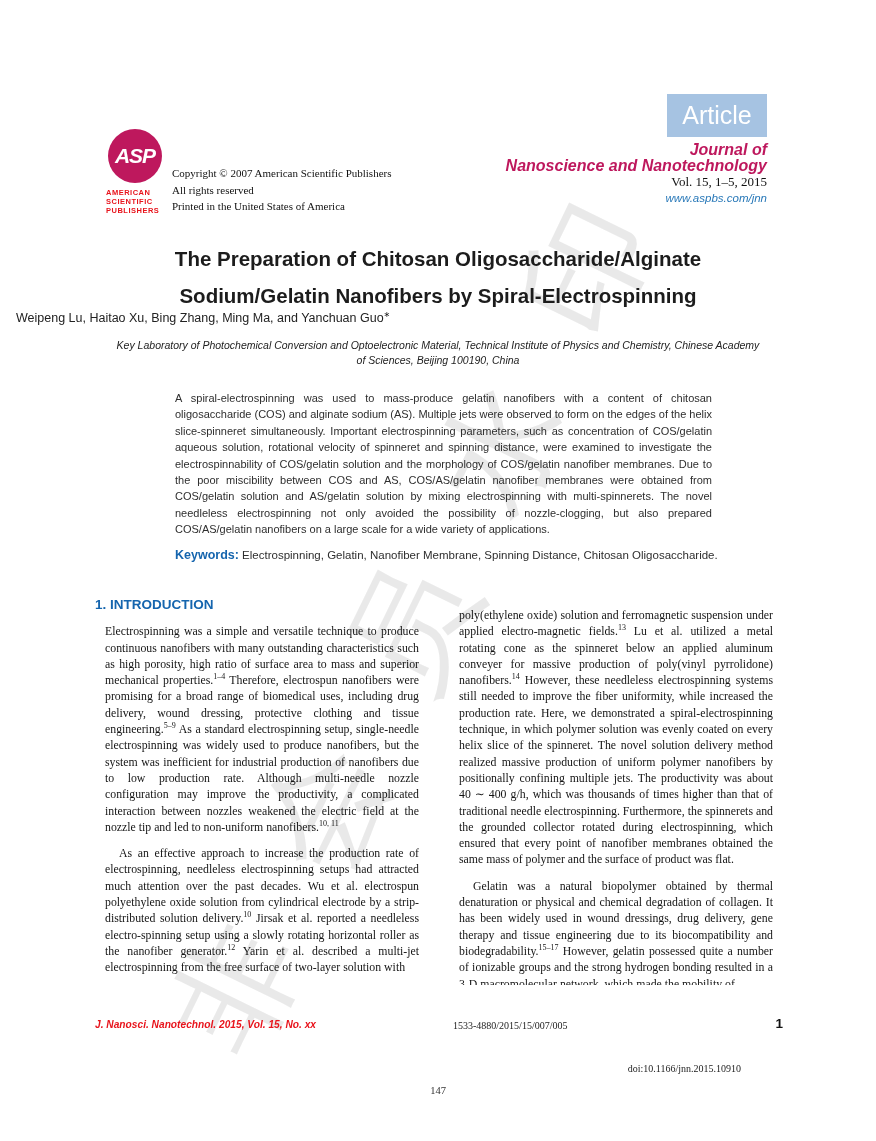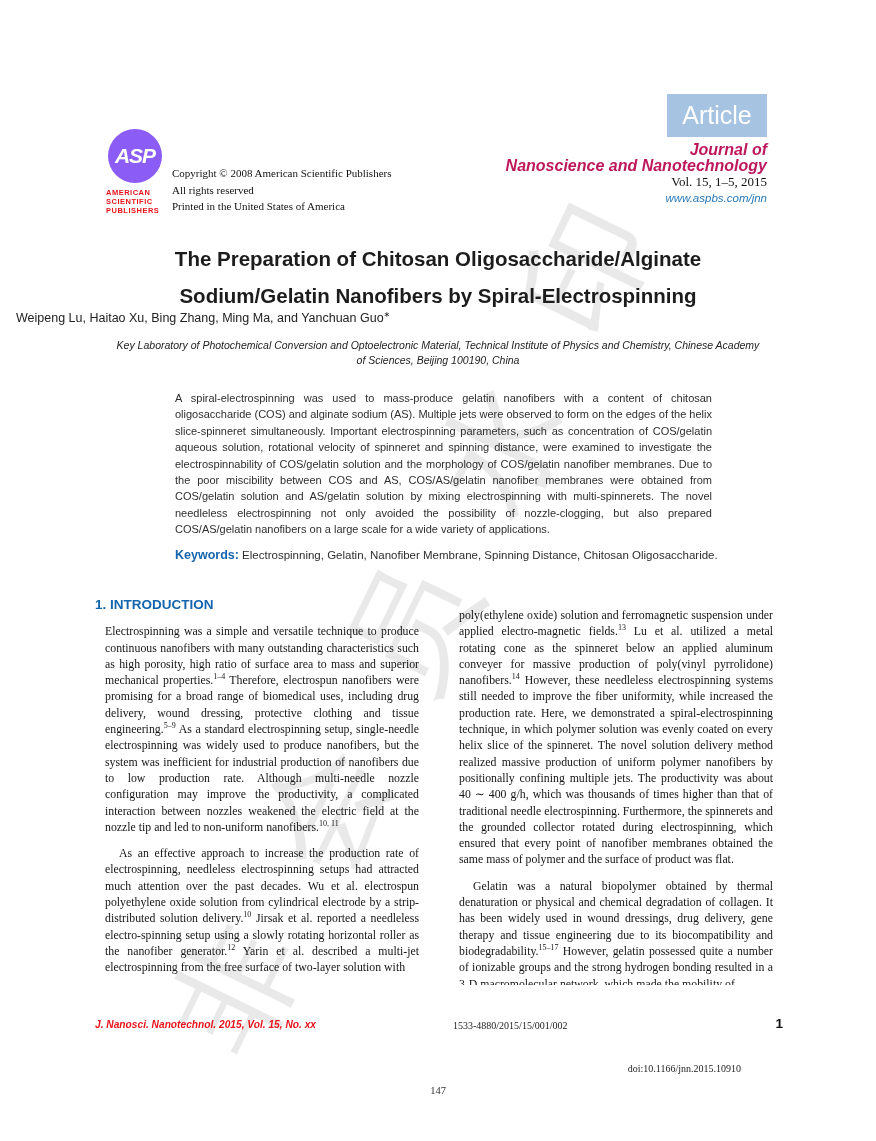--- a/index.html
+++ b/index.html
@@ -9,21 +9,21 @@
 
   
   .watermark{position:absolute;left:430px;top:595px;z-index:1;
     transform:translate(-50%,-50%) rotate(-64deg);
     font-size:125px;letter-spacing:75px;white-space:nowrap;
     color:#dcdcdc;opacity:.6;pointer-events:none;
     font-family:"DejaVu Sans",sans-serif;}
 
   
   .logo-circle{left:108px;top:129px;width:54px;height:54px;border-radius:50%;
-    background:#8b5cf6;color:#fff;display:flex;align-items:center;justify-content:center;
+    background:#be185d;color:#fff;display:flex;align-items:center;justify-content:center;
     font-weight:bold;font-size:21px;font-style:italic;letter-spacing:-1px;}
   .logo-name{left:106px;top:188px;color:#e8141c;font-weight:bold;font-size:7.5px;
     line-height:9px;letter-spacing:.5px;}
   .copyright{left:172px;top:165px;font-family:"Liberation Serif",serif;font-size:11px;
     line-height:16.5px;color:#111;}
   .badge{left:667px;top:94px;width:100px;height:43px;background:#a6c3e2;color:#ffffff;
     font-size:25px;display:flex;align-items:center;justify-content:center;}
   .journal-info{right:109px;top:142px;text-align:right;line-height:16px;}
   .journal-info .jname{color:#be185d;font-weight:bold;font-style:italic;font-size:16px;}
   .journal-info .vol{color:#111;font-family:"Liberation Serif",serif;font-size:13px;}
@@ -79,21 +79,21 @@
 
   <div class="abs logo-circle">
     <span>ASP</span>
   </div>
   <div class="abs logo-name">
     <div>AMERICAN</div>
     <div>SCIENTIFIC</div>
     <div>PUBLISHERS</div>
   </div>
   <div class="abs copyright">
-    <div>Copyright © 2008 American Scientific Publishers</div>
+    <div>Copyright © 2007 American Scientific Publishers</div>
     <div>All rights reserved</div>
     <div>Printed in the United States of America</div>
   </div>
   <div class="abs badge">
     <span>Article</span>
   </div>
   <div class="abs journal-info">
     <div class="jname">Journal of</div>
     <div class="jname">Nanoscience and Nanotechnology</div>
     <div class="vol">Vol. 15, 1–5, 2015</div>
@@ -121,20 +121,20 @@
     </div>
     <div class="col">
       <p>poly(ethylene oxide) solution and ferromagnetic suspension under applied electro-magnetic fields.<sup>13</sup> Lu et al. utilized a metal rotating cone as the spinneret below an applied aluminum conveyer for massive production of poly(vinyl pyrrolidone) nanofibers.<sup>14</sup> However, these needleless electrospinning systems still needed to improve the fiber uniformity, while increased the production rate. Here, we demonstrated a spiral-electrospinning technique, in which polymer solution was evenly coated on every helix slice of the spinneret. The novel solution delivery method realized massive production of uniform polymer nanofibers by positionally confining multiple jets. The productivity was about 40 ∼ 400 g/h, which was thousands of times higher than that of traditional needle electrospinning. Furthermore, the spinnerets and the grounded collector rotated during electrospinning, which ensured that every point of nanofiber membranes obtained the same mass of polymer and the surface of product was flat.</p>
       <p class="indent">Gelatin was a natural biopolymer obtained by thermal denaturation or physical and chemical degradation of collagen. It has been widely used in wound dressings, drug delivery, gene therapy and tissue engineering due to its biocompatibility and biodegradability.<sup>15–17</sup> However, gelatin possessed quite a number of ionizable groups and the strong hydrogen bonding resulted in a 3-D macromolecular network, which made the mobility of</p>
     </div>
   </div>
 
 
   <div class="abs footer">
     <span class="f-left">J. Nanosci. Nanotechnol. 2015, Vol. 15, No. xx</span>
-    <span class="f-center">1533-4880/2015/15/001/002</span>
+    <span class="f-center">1533-4880/2015/15/007/005</span>
     <span class="f-doi">doi:10.1166/jnn.2015.10910</span>
     <span class="f-page">1</span>
   </div>
 
   <div class="abs scan-page">147</div>
 
 </div>
 
 </body></html>

